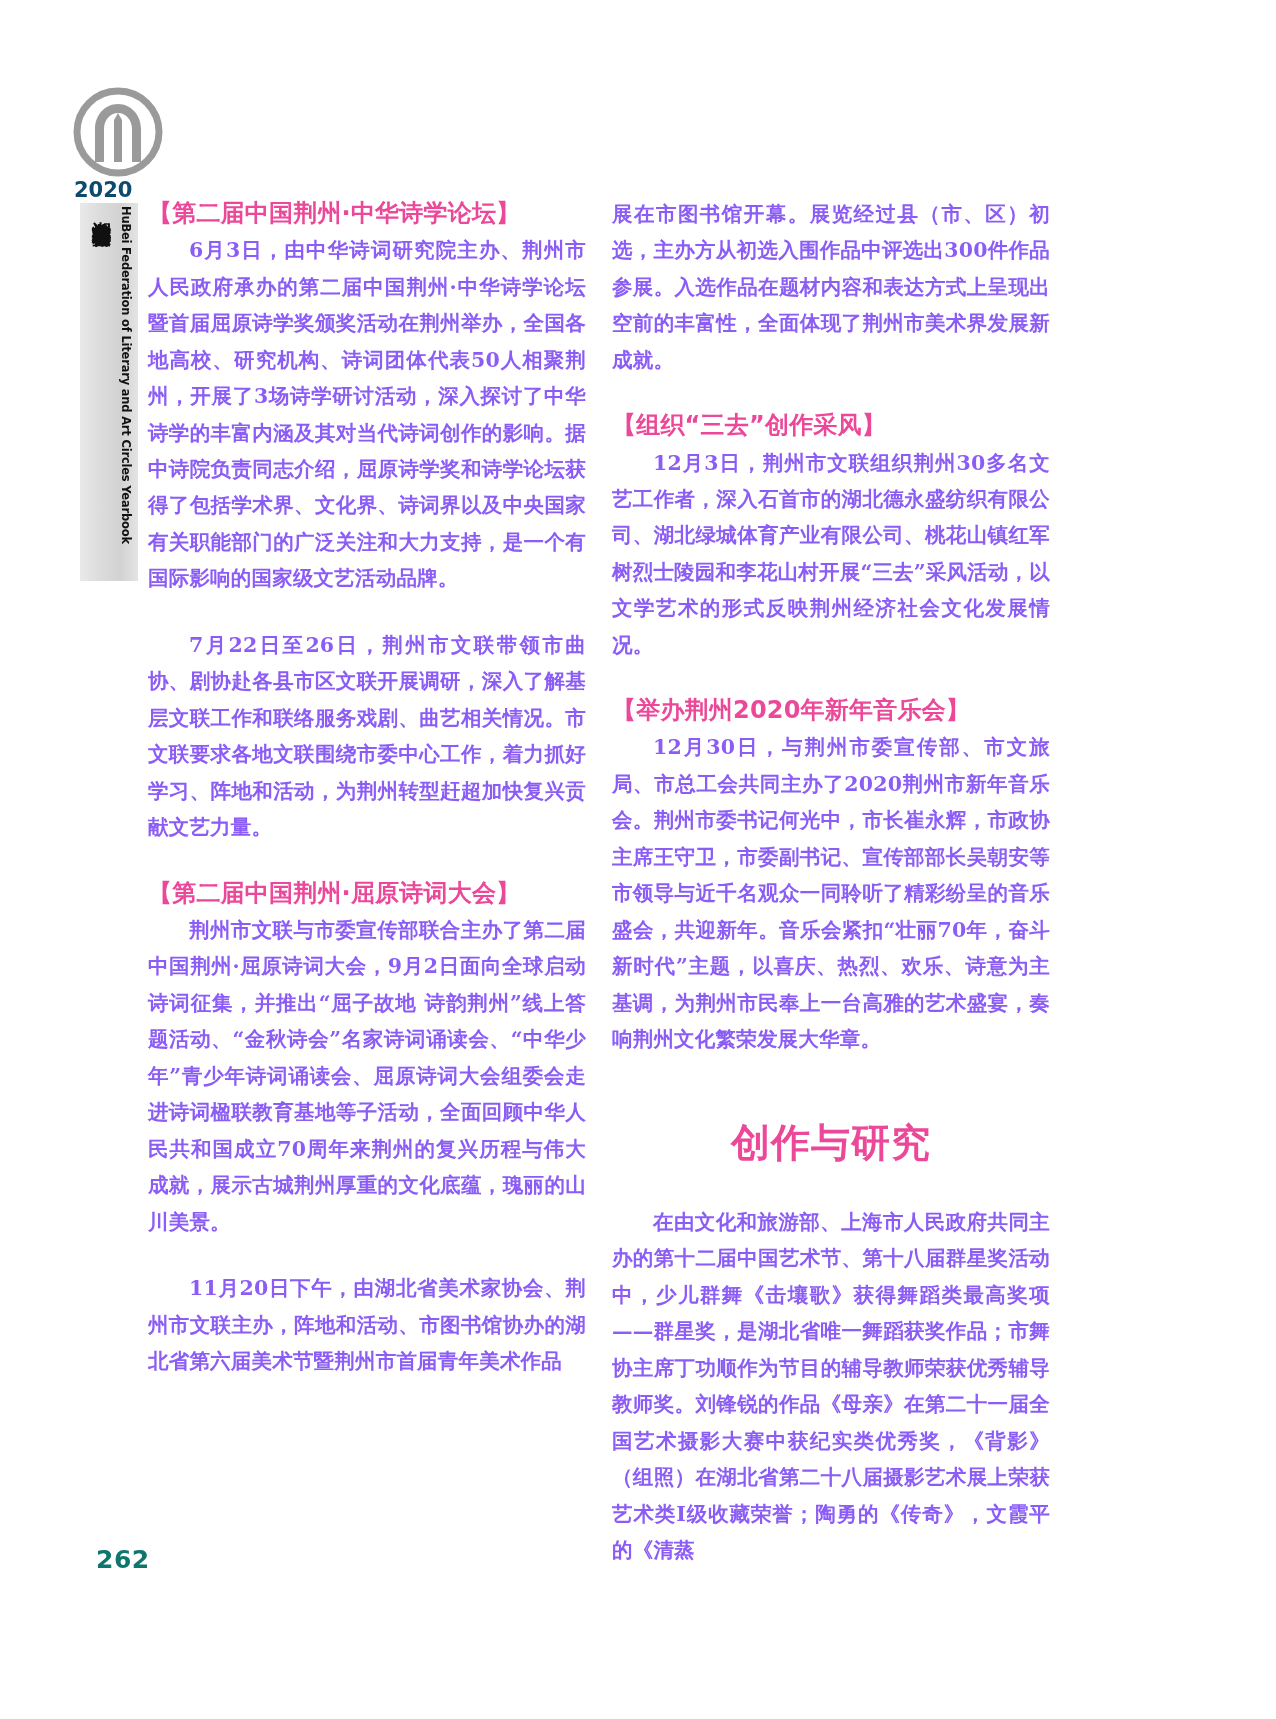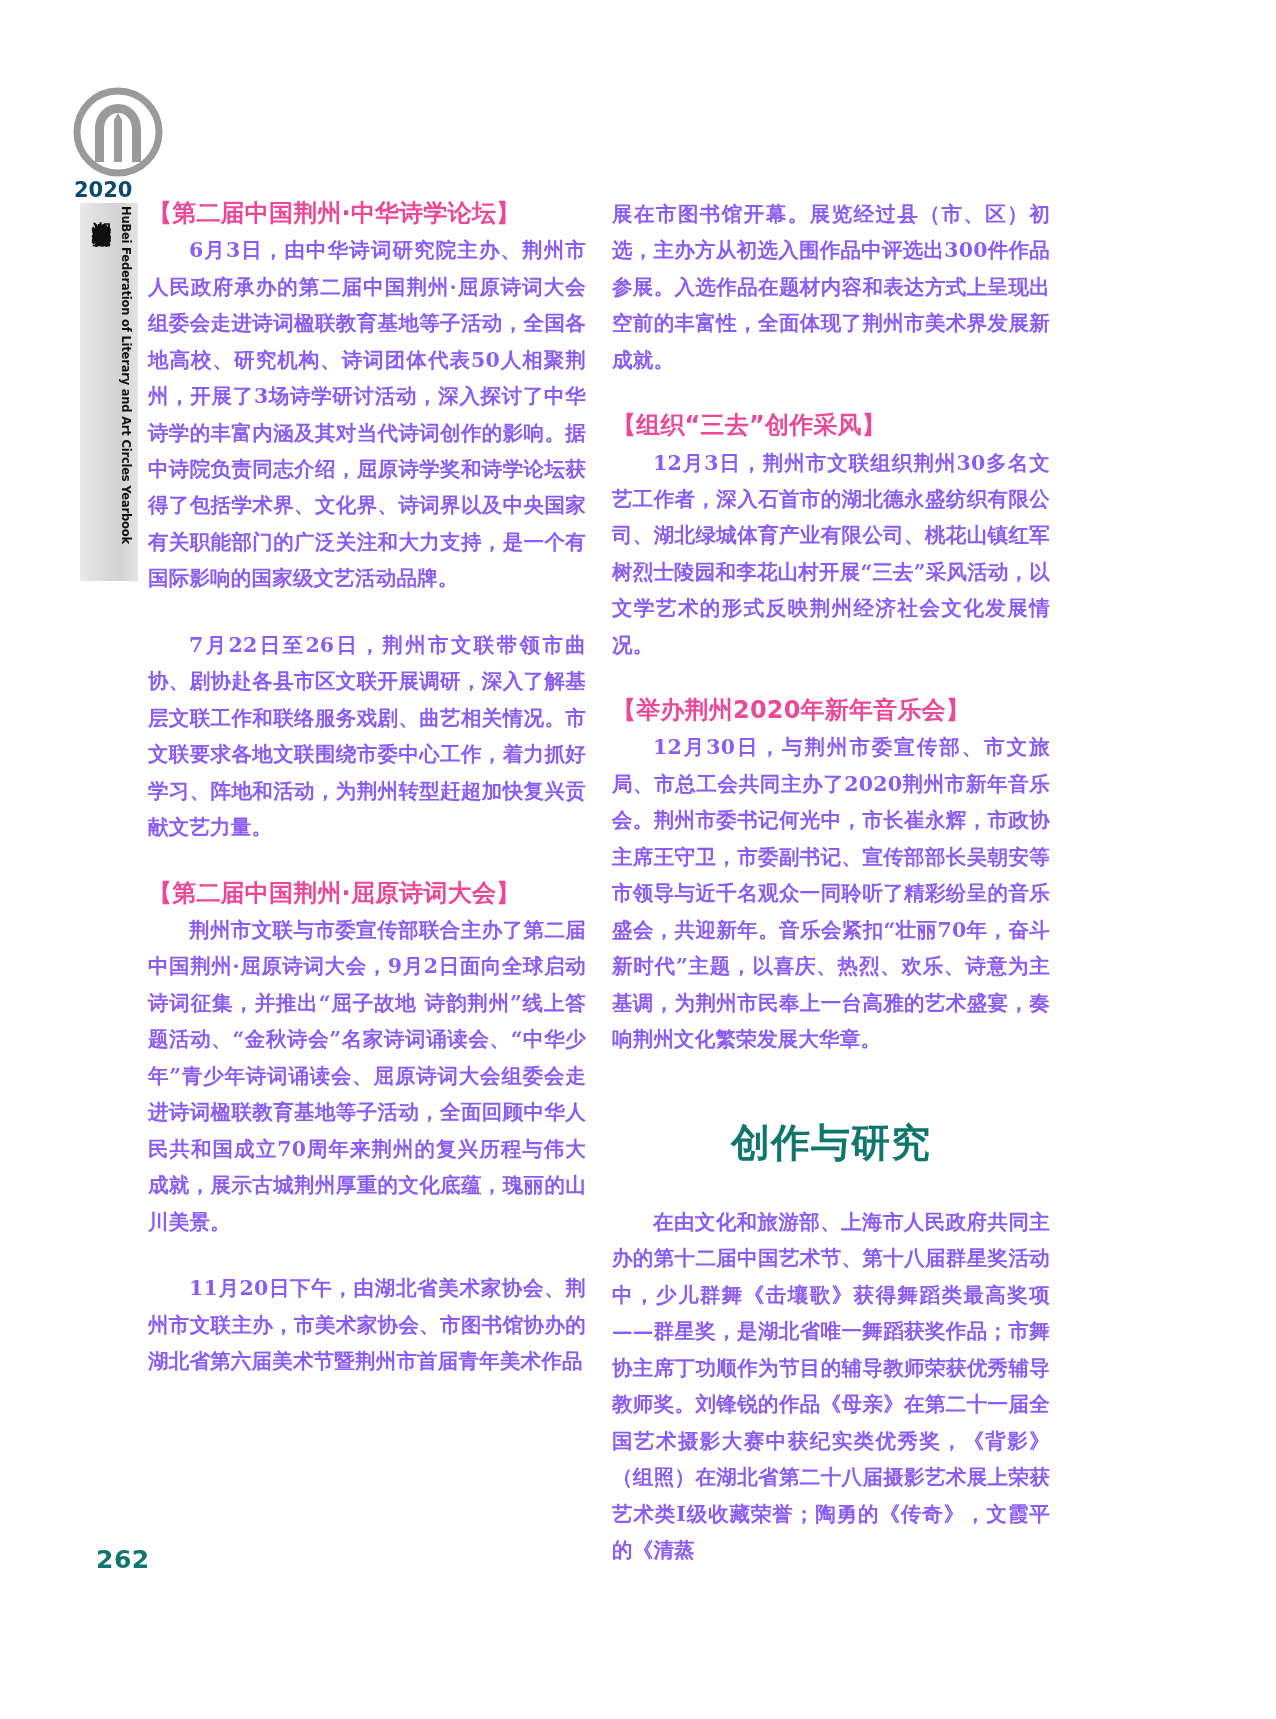--- a/index.html
+++ b/index.html
@@ -114,21 +114,21 @@
     text-indent: 2em;
     letter-spacing: 0.2px;
   }
   p.art-body.tight { margin-bottom: 26px; }
   p.art-body.cont { text-indent: 0; }
 
   h1.section-title {
     font-family: "DejaVu Sans", sans-serif;
     font-weight: 700;
     font-size: 39px;
-    color: #0f766e;
+    color: #ec4899;
     text-align: center;
     margin: 58px 0 34px 0;
     letter-spacing: 1px;
   }
 
   
   .folio {
     position: absolute;
     left: 96px;
     top: 1545px;
@@ -157,34 +157,34 @@
 
   <div class="side-tab">
     <div class="side-tab-cn">湖北省文学艺术界联合会年鉴</div>
     <div class="side-tab-en">HuBei Federation of Literary and Art Circles Yearbook</div>
   </div>
 
   <div class="col col-left">
 
     <div class="article">
       <h2 class="art-title">【第二届中国荆州·中华诗学论坛】</h2>
-      <p class="art-body">6月3日，由中华诗词研究院主办、荆州市人民政府承办的第二届中国荆州·屈原诗词大会组委会走进诗词楹联教育基地等子活动，全国各地高校、研究机构、诗词团体代表50人相聚荆州，开展了3场诗学研讨活动，深入探讨了中华诗学的丰富内涵及其对当代诗词创作的影响。据中诗院负责同志介绍，屈原诗学奖和诗学论坛获得了包括学术界、文化界、诗词界以及中央国家有关职能部门的广泛关注和大力支持，是一个有国际影响的国家级文艺活动品牌。</p>
+      <p class="art-body">6月3日，由中华诗词研究院主办、荆州市人民政府承办的第二届中国荆州·中华诗学论坛暨首届屈原诗学奖颁奖活动在荆州举办，全国各地高校、研究机构、诗词团体代表50人相聚荆州，开展了3场诗学研讨活动，深入探讨了中华诗学的丰富内涵及其对当代诗词创作的影响。据中诗院负责同志介绍，屈原诗学奖和诗学论坛获得了包括学术界、文化界、诗词界以及中央国家有关职能部门的广泛关注和大力支持，是一个有国际影响的国家级文艺活动品牌。</p>
     </div>
 
     <div class="article">
       <p class="art-body">7月22日至26日，荆州市文联带领市曲协、剧协赴各县市区文联开展调研，深入了解基层文联工作和联络服务戏剧、曲艺相关情况。市文联要求各地文联围绕市委中心工作，着力抓好学习、阵地和活动，为荆州转型赶超加快复兴贡献文艺力量。</p>
     </div>
 
     <div class="article">
       <h2 class="art-title">【第二届中国荆州·屈原诗词大会】</h2>
       <p class="art-body">荆州市文联与市委宣传部联合主办了第二届中国荆州·屈原诗词大会，9月2日面向全球启动诗词征集，并推出“屈子故地 诗韵荆州”线上答题活动、“金秋诗会”名家诗词诵读会、“中华少年”青少年诗词诵读会、屈原诗词大会组委会走进诗词楹联教育基地等子活动，全面回顾中华人民共和国成立70周年来荆州的复兴历程与伟大成就，展示古城荆州厚重的文化底蕴，瑰丽的山川美景。</p>
     </div>
 
     <div class="article">
-      <p class="art-body tight">11月20日下午，由湖北省美术家协会、荆州市文联主办，市美术家协会、市图书馆协办的湖北省第六届美术节暨荆州市首届青年美术作品</p>
+      <p class="art-body tight">11月20日下午，由湖北省美术家协会、荆州市文联主办，阵地和活动、市图书馆协办的湖北省第六届美术节暨荆州市首届青年美术作品</p>
     </div>
 
   </div>
 
   <div class="col col-right">
 
     <p class="art-body cont">展在市图书馆开幕。展览经过县（市、区）初选，主办方从初选入围作品中评选出300件作品参展。入选作品在题材内容和表达方式上呈现出空前的丰富性，全面体现了荆州市美术界发展新成就。</p>
 
     <div class="article">
       <h2 class="art-title">【组织“三去”创作采风】</h2>

